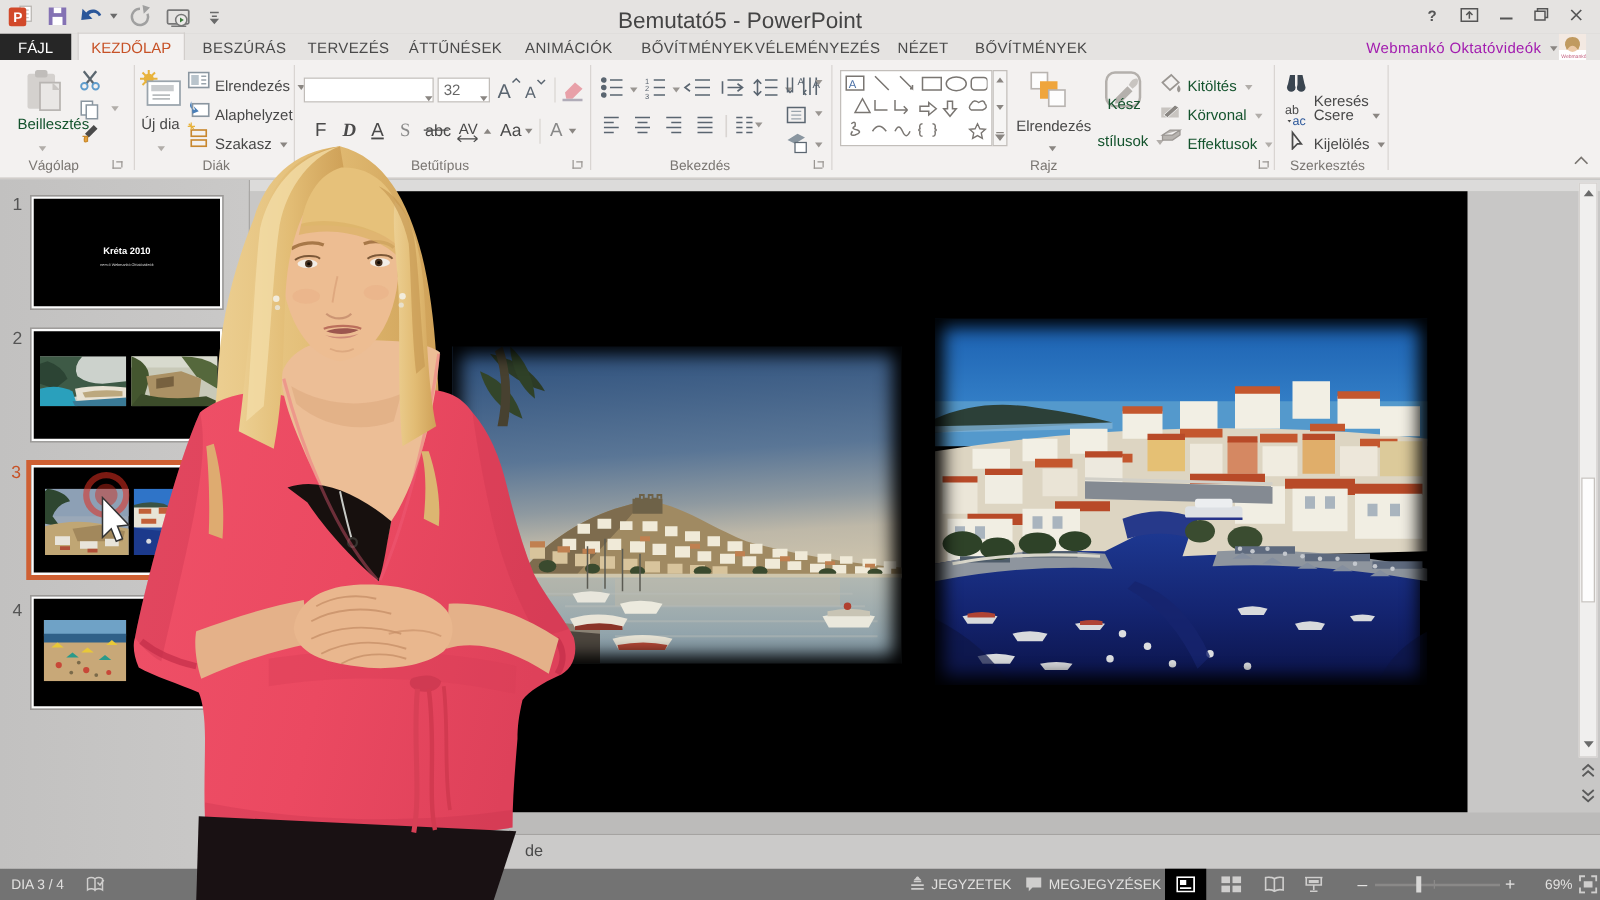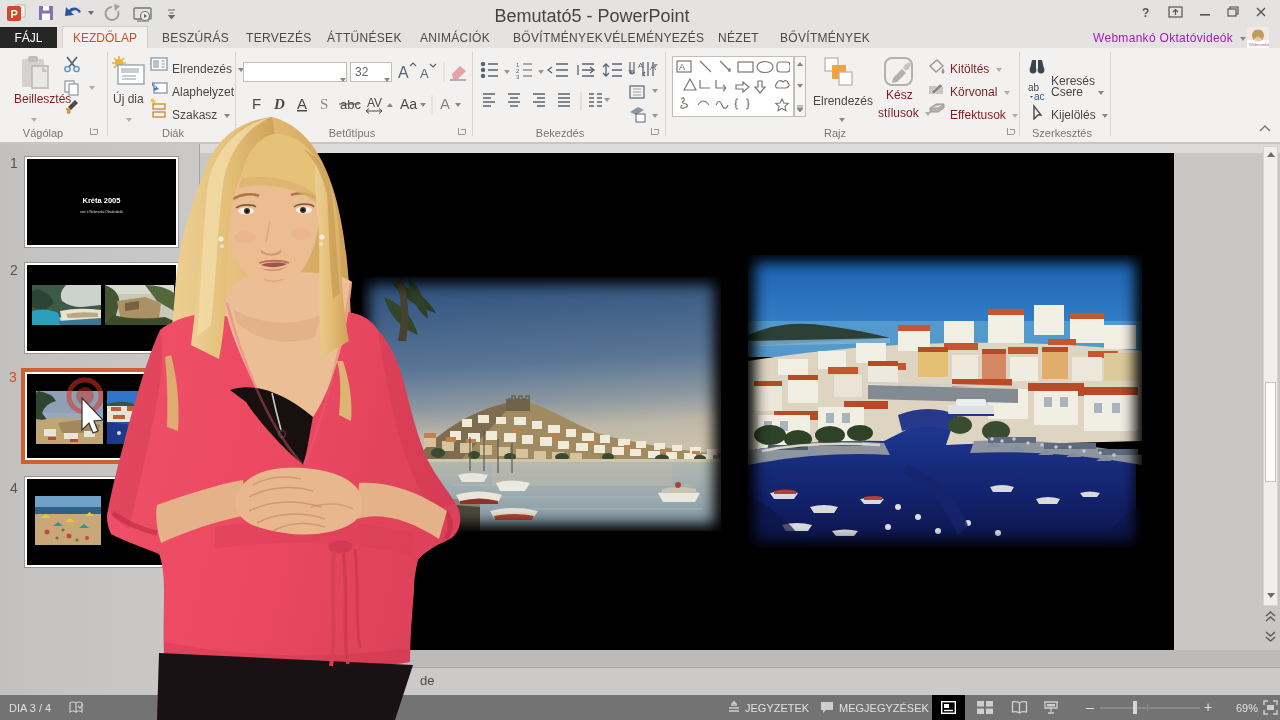--- a/index.html
+++ b/index.html
@@ -13,21 +13,21 @@
 #fajl{left:0;top:0;width:57px;height:21px;background:#262626;color:#fff;text-align:center;line-height:22px}
 #kezd{left:62px;top:-1px;width:86px;height:23px;background:#f3f1f0;border:1px solid #d2cecb;border-bottom:none;color:#c75227;text-align:center;line-height:23px}
 
 #ribbon{left:0;top:48px;width:1280px;height:95px;background:#f3f1f0;border-bottom:1px solid #c9c5c1}
 .gsep{position:absolute;top:4px;width:1px;height:84px;background:#d9d5d2}
 .glabel{position:absolute;top:79px;font-size:11px;color:#7a7672;text-align:center}
 .launch{position:absolute;top:80px;width:9px;height:9px}
 .launch:before{content:"";position:absolute;left:0;top:0;width:6px;height:6px;border-left:1px solid #9a9692;border-bottom:1px solid #9a9692}
 .launch:after{content:"";position:absolute;left:3px;top:1px;width:4px;height:4px;border-top:1px solid #9a9692;border-right:1px solid #9a9692}
 .btxt{position:absolute;font-size:12px;color:#484848;white-space:nowrap}
-.gtxt{position:absolute;font-size:12px;color:#7f1d1d;white-space:nowrap}
+.gtxt{position:absolute;font-size:12px;color:#14532d;white-space:nowrap}
 .drop{display:inline-block;width:0;height:0;border-left:3px solid transparent;border-right:3px solid transparent;border-top:4px solid #8a8682;vertical-align:middle;margin-left:3px}
 .dropg{display:inline-block;width:0;height:0;border-left:3px solid transparent;border-right:3px solid transparent;border-top:4px solid #b1ada9;vertical-align:middle;margin-left:3px}
 
 #band{left:0;top:144px;width:1280px;height:9px;background:#dcdbda}
 
 #work{left:0;top:153px;width:1280px;height:542px;background:#c8c7c6}
 #panel{left:0;top:144px;width:200px;height:551px;background:linear-gradient(90deg,#c2c1c0,#cac9c8);border-right:1px solid #a9a7a5}
 
 #slide{left:292px;top:153px;width:882px;height:497px;background:#000}
 
@@ -265,21 +265,21 @@
   <rect x="8" y="8" width="14" height="14" fill="#efa53c"></rect>
   <rect x="15" y="15" width="13" height="13" fill="#fdfdfd" stroke="#b8b4b0" stroke-width="1.3"></rect>
  </svg>
  <div class="btxt" style="left:813px;top:46px">Elrendezés</div>
  <div class="ab" style="left:836px;top:62px"><span class="drop"></span></div>
  <svg class="ab" style="left:883px;top:8px" width="32" height="32" viewBox="0 0 32 32">
   <rect x="2" y="2" width="27" height="27" rx="7" fill="none" stroke="#b4b0ac" stroke-width="2"></rect>
   <path d="M10 22 l9 -9 4 4 -9 9 -5 1 z" fill="#b4b0ac"></path>
   <path d="M20 12 q3 -6 7 -5 q2 4 -4 8 z" fill="#c8c4c0"></path>
  </svg>
- <div class="gtxt" style="left:886px;top:40px">Kész</div>
+ <div class="gtxt" style="left:886px;top:28px">Kész</div>
  <div class="gtxt" style="left:878px;top:58px">stílusok <span class="dropg"></span></div>
  <svg class="ab" style="left:927px;top:10px" width="20" height="62" viewBox="0 0 20 62">
   <path d="M3 8 l7 -6 6 6 -7 6 z" fill="none" stroke="#9a9692" stroke-width="1.4"></path>
   <path d="M16 10 q3 4 0 6 q-3 -2 0 -6" fill="#9a9692"></path>
   <rect x="2" y="28" width="14" height="8" fill="#c8c4c0"></rect>
   <path d="M4 34 l9 -8 3 2 -9 8 z" fill="#8a8682" stroke="#fff" stroke-width="0.6"></path>
   <path d="M3 50 l6 -4 8 0 -6 4 z M3 50 l0 4 8 0 6 -4 0 -4" fill="#b8b4b0" stroke="#9a9692" stroke-width="1"></path>
  </svg>
  <div class="gtxt" style="left:950px;top:14px">Kitöltés <span class="dropg"></span></div>
  <div class="gtxt" style="left:950px;top:37px">Körvonal <span class="dropg"></span></div>
@@ -304,21 +304,21 @@
  <div class="gsep" style="left:1110px"></div>
  <svg class="ab" style="left:1258px;top:76px" width="14" height="10" viewBox="0 0 14 10">
         <path d="M2 7 l5 -5 5 5" stroke="#7a7672" stroke-width="1.4" fill="none"></path>
       </svg>
 </div>
 <div class="ab" id="band"></div>
 <div class="ab" id="work"></div>
 <div class="ab" id="panel">
  <div class="ab" style="left:10px;top:11px;font-size:14px;color:#555">1</div>
  <div class="ab" style="left:25px;top:13px;width:153px;height:90px;background:#000;border:2px solid #fcfcfc;outline:1px solid #9a9896">
-   <div class="ab" style="left:0;top:37px;width:149px;text-align:center;font-size:7.5px;color:#fff;font-weight:bold">Kréta 2005</div>
+   <div class="ab" style="left:0;top:37px;width:149px;text-align:center;font-size:7.5px;color:#fff;font-weight:bold">Kréta 2010</div>
    <div class="ab" style="left:0;top:51px;width:149px;text-align:center;font-size:3px;color:#ddd">nem ő Webmankó Oktatóvideók</div>
  </div>
  <div class="ab" style="left:10px;top:118px;font-size:14px;color:#555">2</div>
  <div class="ab" style="left:25px;top:119px;width:153px;height:90px;background:#000;border:2px solid #fcfcfc;outline:1px solid #9a9896">
    <svg class="ab" style="left:5px;top:20px" width="69" height="40" viewBox="0 0 69 40">
      <rect width="69" height="40" fill="#ccd2cc"></rect>
      <path d="M0 0 L34 0 Q26 8 30 16 Q38 22 50 22 L69 20 L69 28 L40 30 L20 34 L0 30 Z" fill="#3e5a46"></path>
      <path d="M6 4 Q18 8 22 18 L12 26 L0 22 L0 6 Z" fill="#2c4434"></path>
      <path d="M0 26 Q14 22 26 28 L30 40 L0 40 Z" fill="#2aa0bc"></path>
      <path d="M28 26 Q46 22 69 25 L69 34 L30 36 Z" fill="#e8e2d4"></path>

